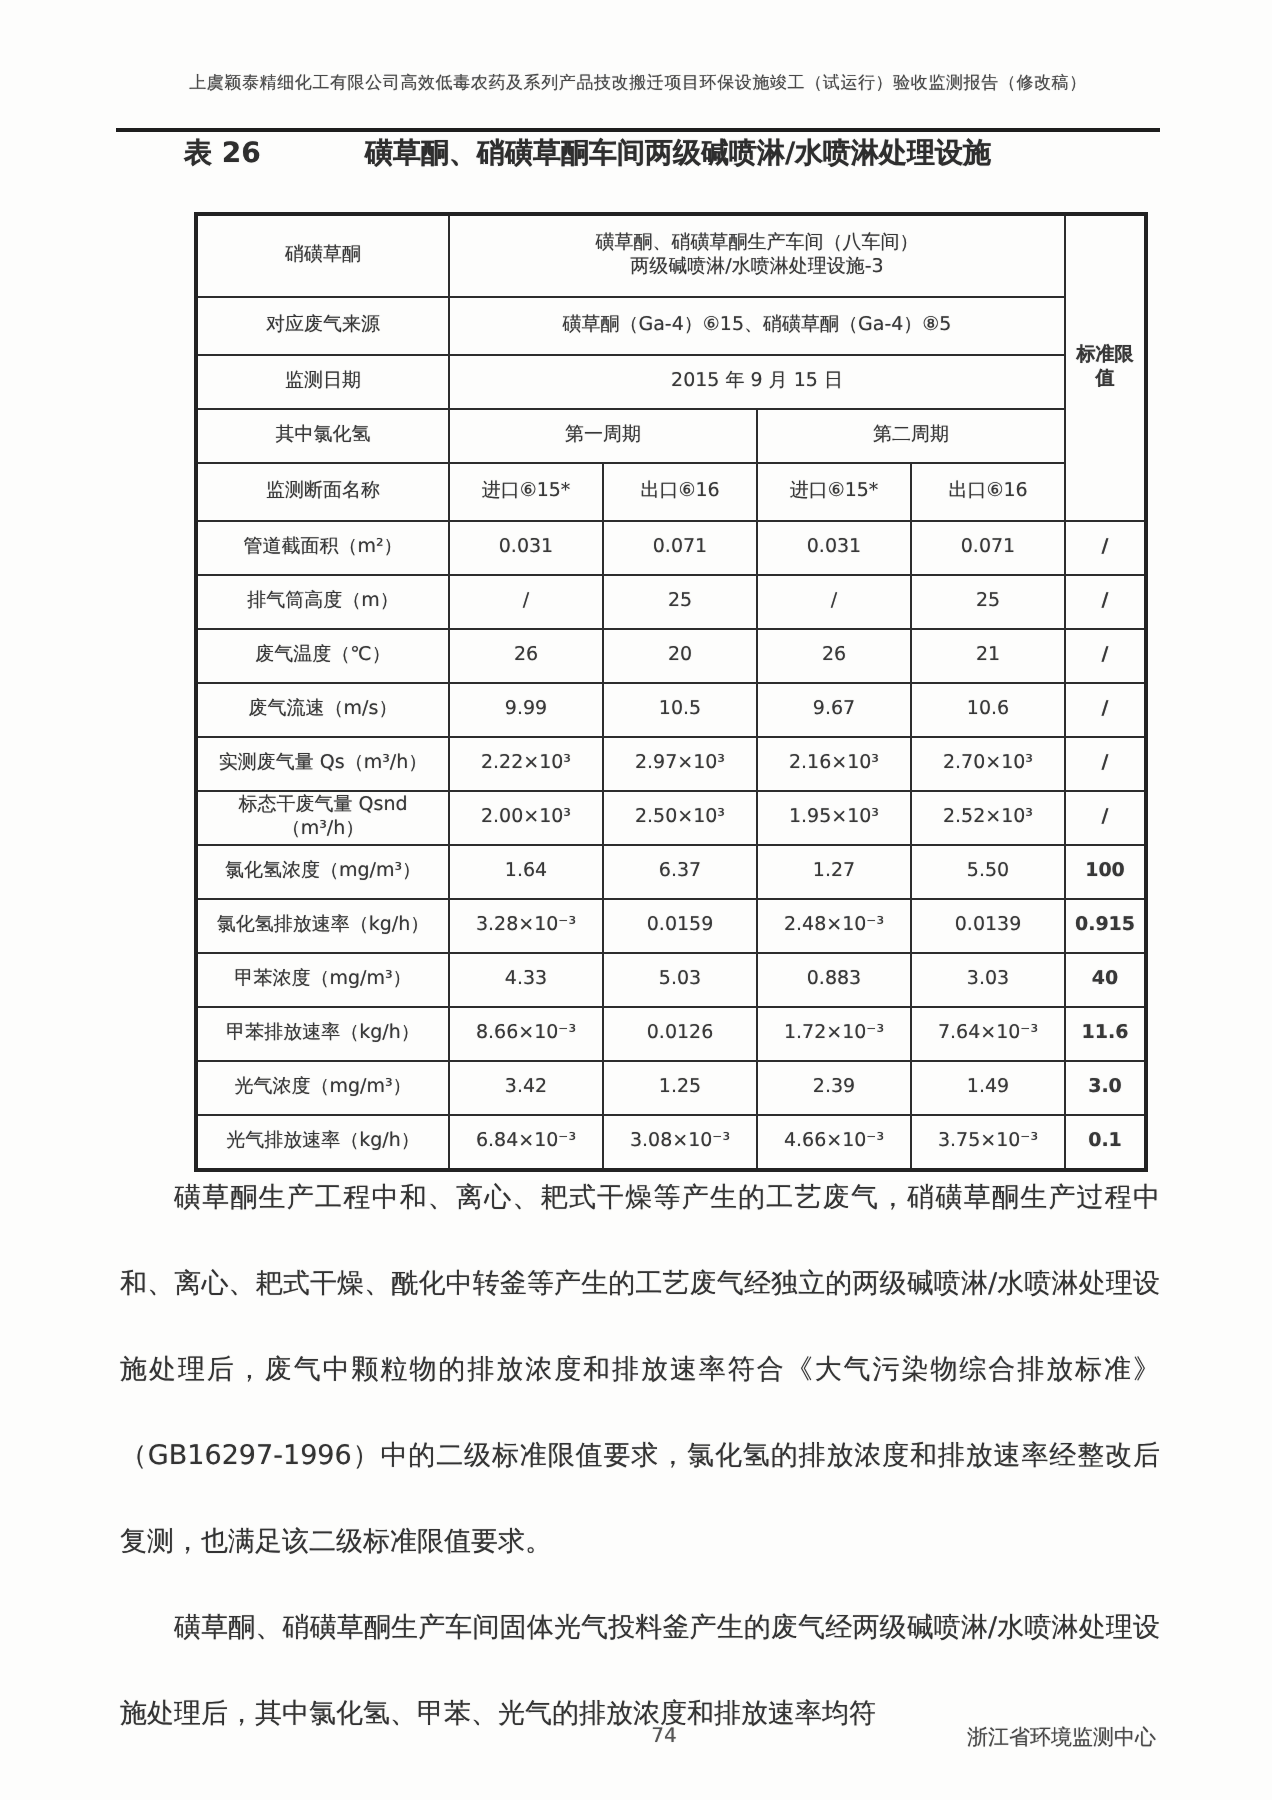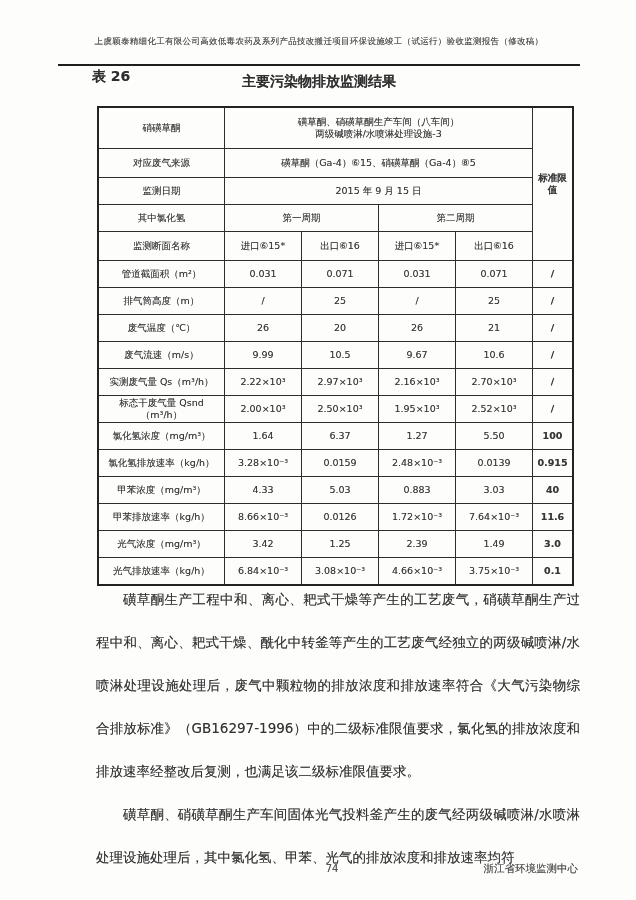--- a/index.html
+++ b/index.html
@@ -46,21 +46,21 @@
   tr.tall td{height:38px;}
   tr.mid td{height:26px;}
   
   .note{
     position:absolute;top:541px;left:95px;right:60px;
     font-size:9.5px;line-height:1.95;color:#454545;text-align:justify;
   }
   
   .bodytext{
     position:absolute;top:578px;left:60px;right:56px;
-    font-size:13.5px;line-height:43px;color:#333;text-align:justify;margin-left:36px;
+    font-size:13.5px;line-height:43px;color:#333;text-align:justify;
   }
   .bodytext p{margin:0;text-indent:2em;}
   
   .footer-page{
     position:absolute;bottom:26px;left:0;right:0;
     text-align:center;font-size:10px;color:#555;padding-left:28px;
   }
   .footer-org{
     position:absolute;bottom:24px;right:58px;
     font-size:10.5px;color:#4a4a4a;
@@ -69,22 +69,22 @@
 </head>
 <body>
 
 <div class="page">
 
   <div class="running-header">上虞颖泰精细化工有限公司高效低毒农药及系列产品技改搬迁项目环保设施竣工（试运行）验收监测报告（修改稿）</div>
 
   <div class="caption">
     <div class="line1">
       <span class="tab-label">表 26</span>
+      <span>磺草酮、硝磺草酮车间两级碱喷淋/水喷淋处理设施</span>
     </div>
-    <div class="line2">主要污染物排放监测结果</div>
   </div>
 
   <table class="mon">
     <tbody>
         <tr class="tall">
       <td class="lab">硝磺草酮</td>
       <td class="d pre" colspan="4">磺草酮、硝磺草酮生产车间（八车间）
 两级碱喷淋/水喷淋处理设施-3</td>
       <td class="lim pre" rowspan="5">标准限值</td>
     </tr>

